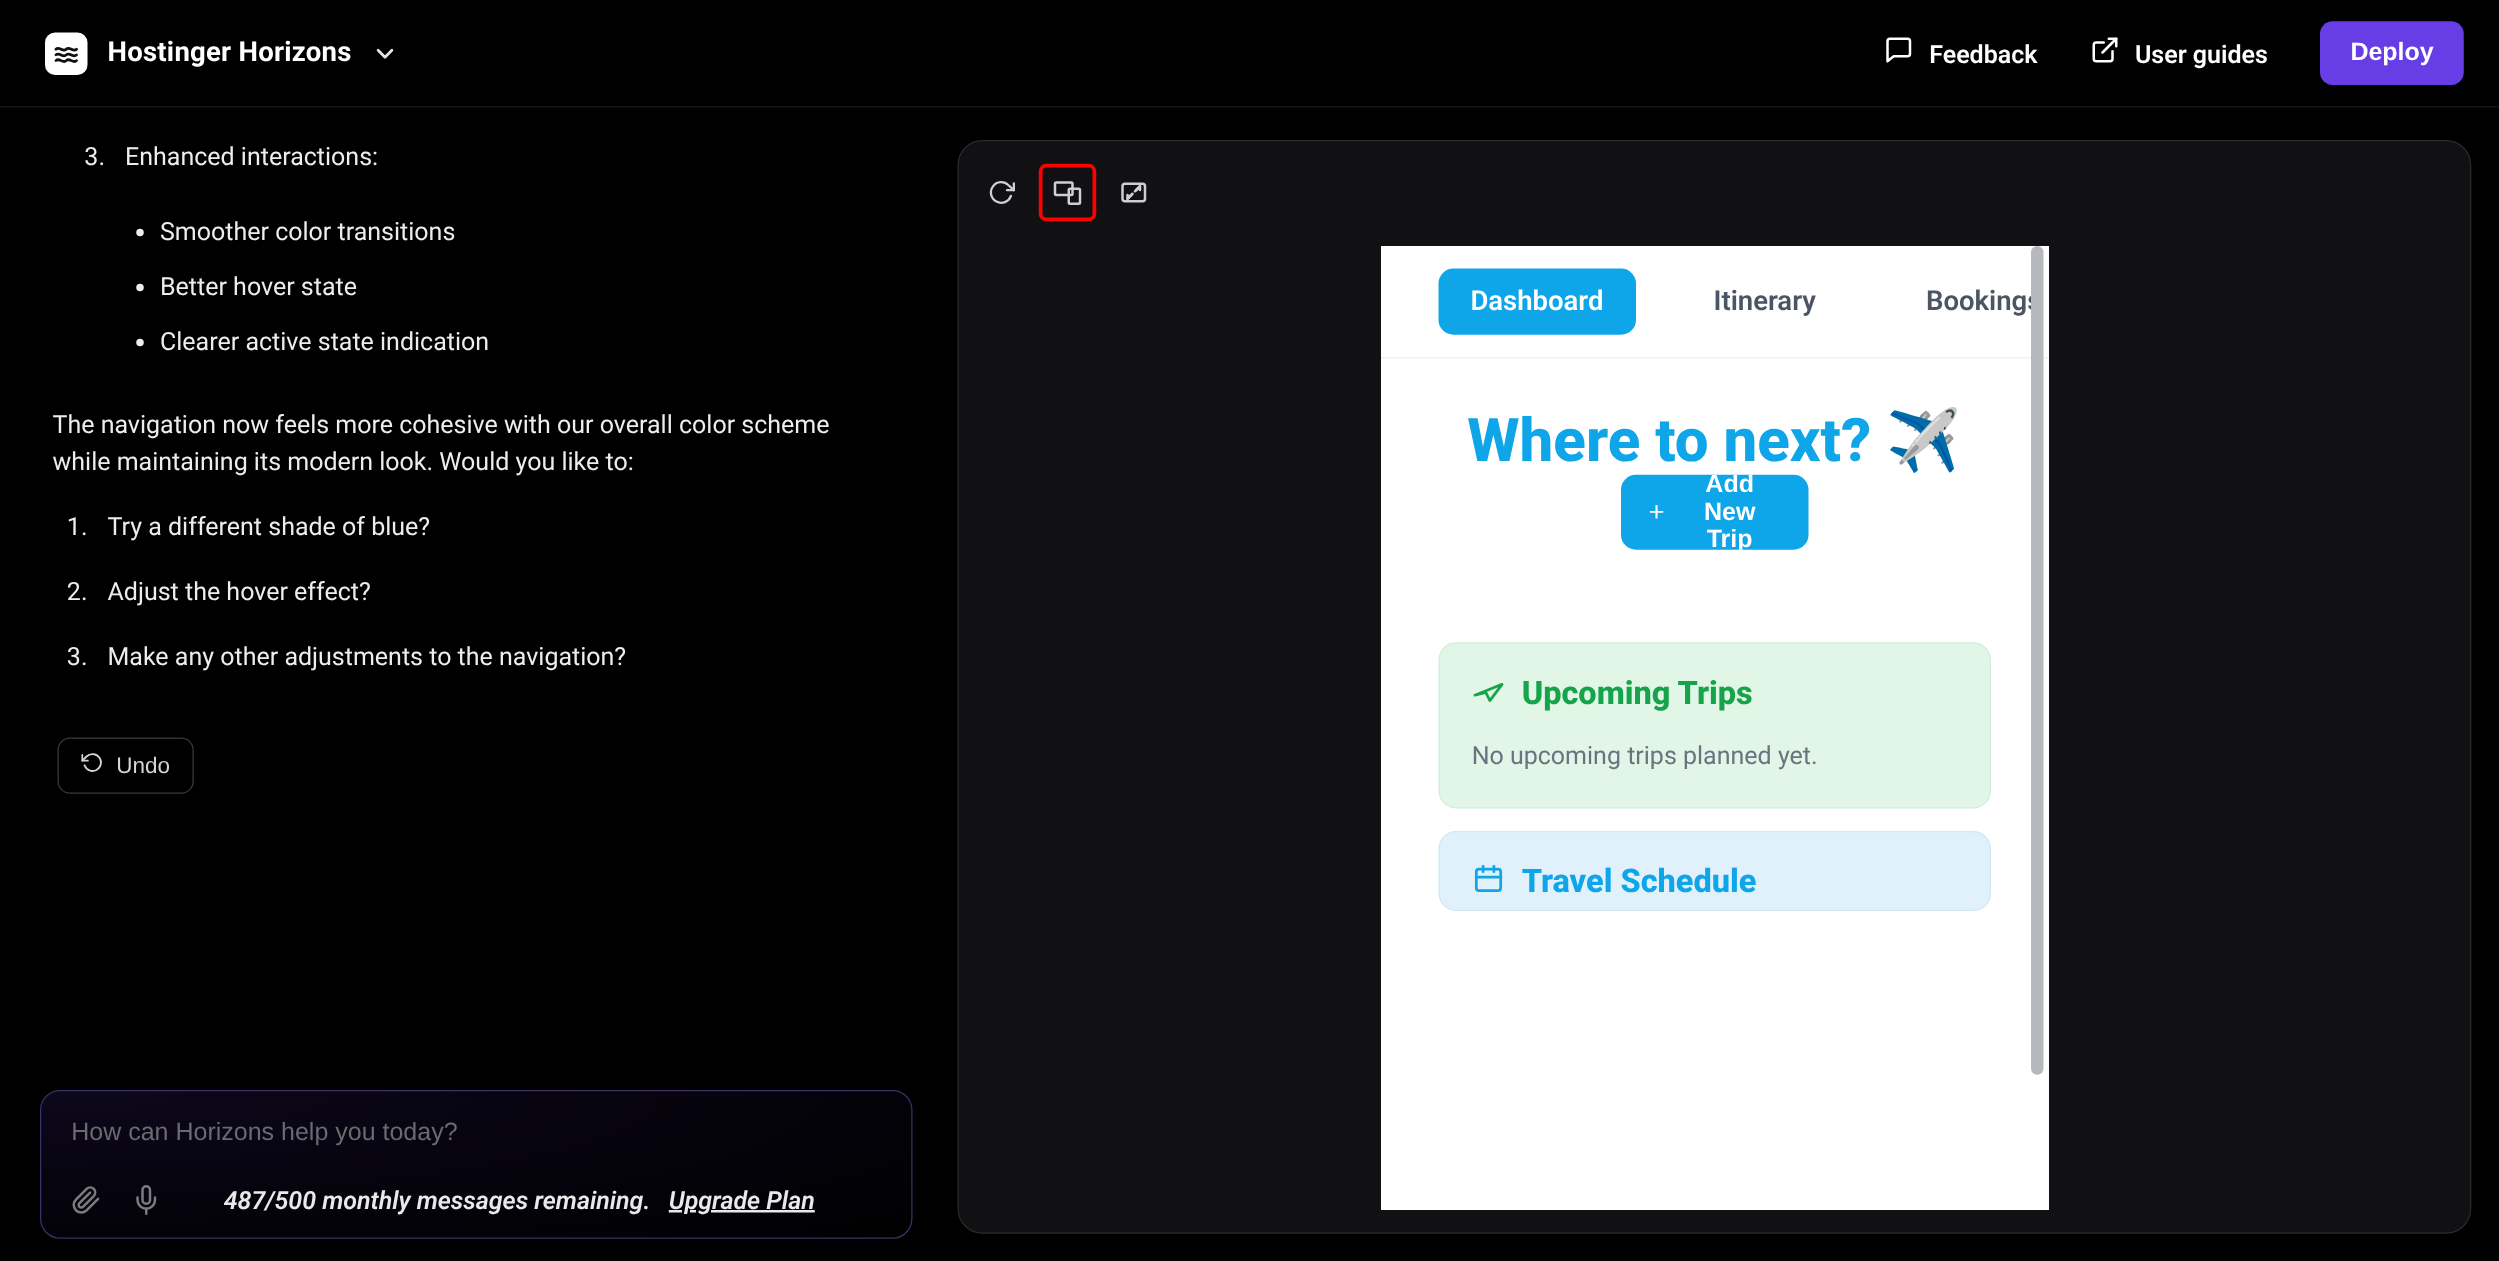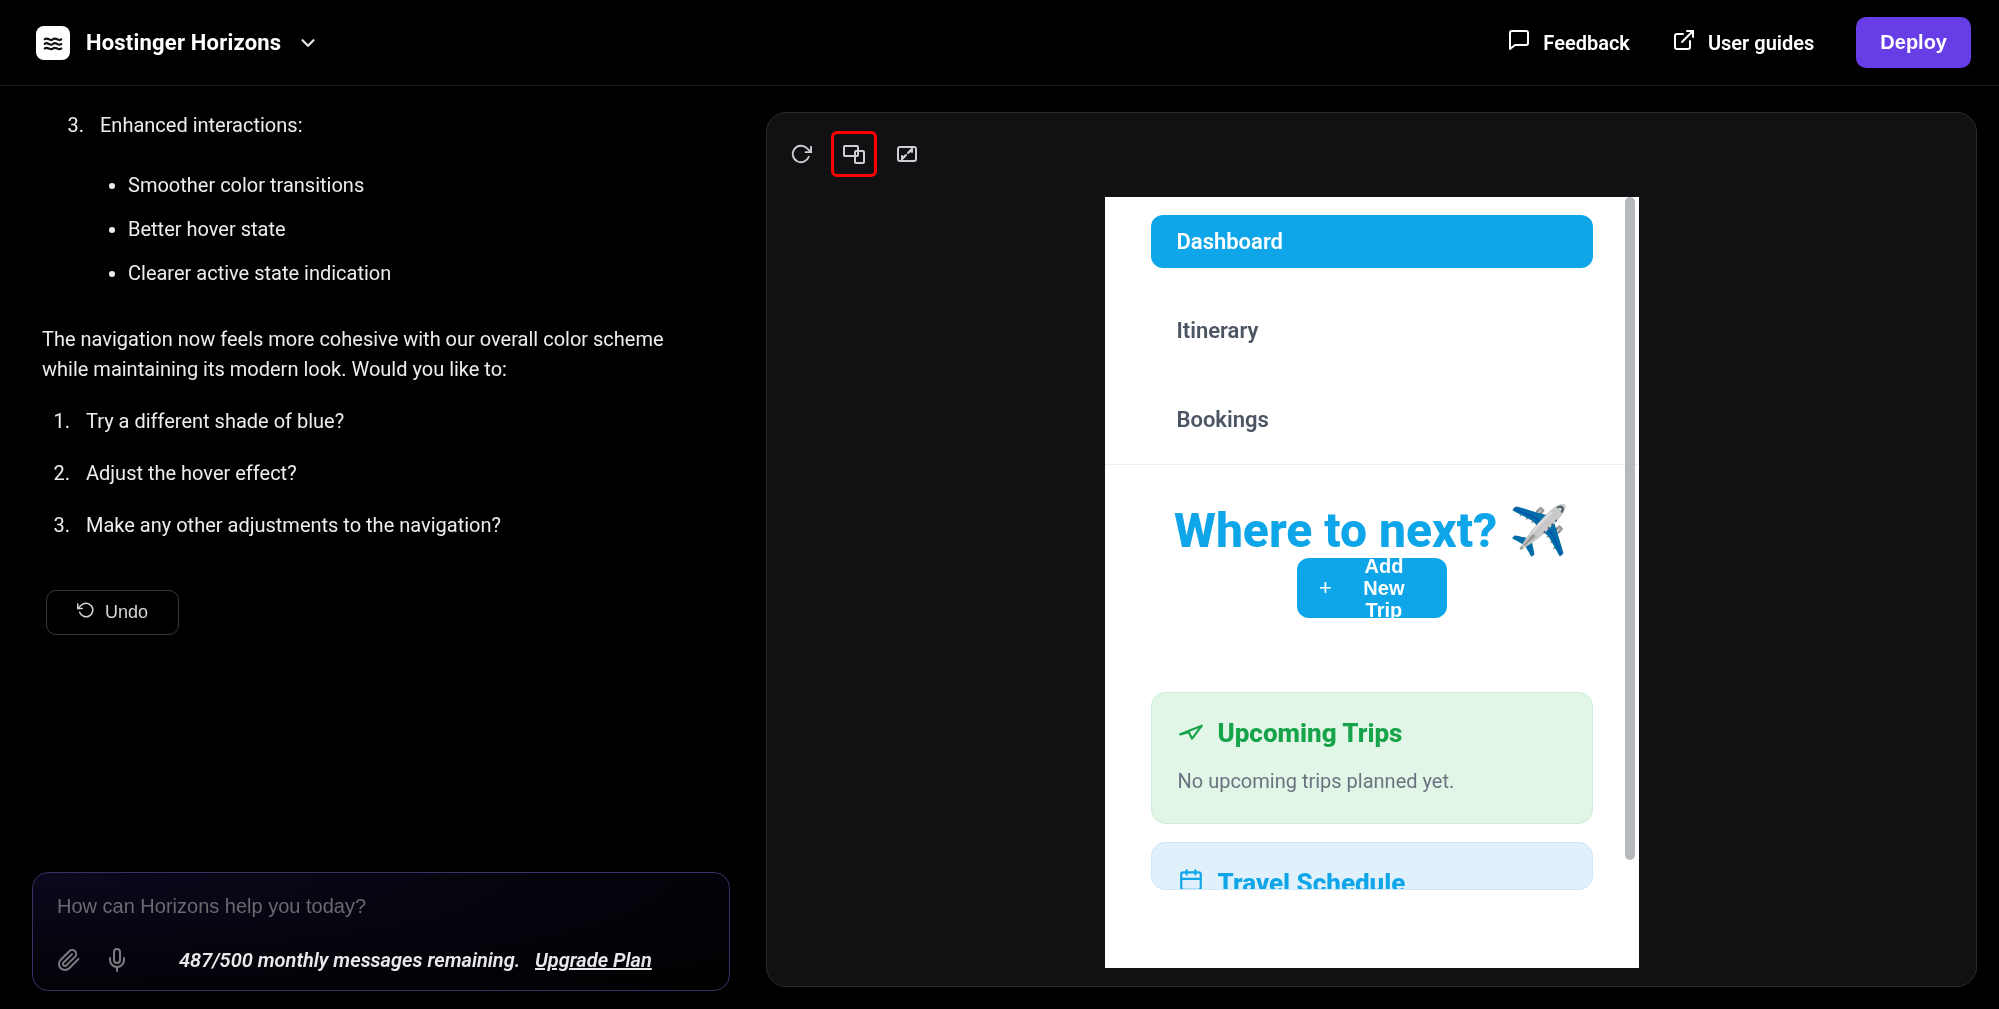--- a/index.html
+++ b/index.html
@@ -96,21 +96,21 @@
   .undo-btn {
     margin: 28px 0 0 14px;
     display: inline-flex;
     align-items: center;
     gap: 10px;
     background: transparent;
     border: 1px solid #3a3a3d;
     border-radius: 10px;
     color: #d5d5d8;
     font-size: 18px;
-    padding: 10px 30px;
+    padding: 10px 18px;
     cursor: pointer;
   }
   .undo-btn svg { width: 18px; height: 18px; }
 
   
   .chat-scroll::-webkit-scrollbar { width: 10px; }
   .chat-scroll::-webkit-scrollbar-track { background: transparent; }
   .chat-scroll::-webkit-scrollbar-thumb { background: #3d3d40; border-radius: 5px; }
 
   
@@ -208,21 +208,20 @@
     background: #b5b8bd;
     border-radius: 6px;
   }
 
   
   .tabs {
     display: flex;
     gap: 36px;
     padding: 18px 46px;
     border-bottom: 1px solid #ebeef2;
-    flex-direction: column;
   }
   .tab {
     font-size: 22px;
     font-weight: 600;
     padding: 14px 26px;
     border-radius: 12px;
     color: #4b5563;
     cursor: pointer;
   }
   .tab.active { background: #0ea5e9; color: #fff; }
@@ -270,21 +269,21 @@
     display: flex; align-items: center; gap: 14px;
     font-size: 26px; font-weight: 800;
     margin-bottom: 20px;
   }
   .card-green .card-head { color: #16a34a; }
   .card-rose  .card-head { color: #f06a6a; }
   .card-blue  .card-head { color: #0ea5e9; }
   .card-body { color: #6b7280; font-size: 20px; }
   .card-head svg { width: 26px; height: 26px; }
 
-  .card-blue-clip { height: 48px; overflow: hidden; padding-bottom: 0; }
+  .card-blue-clip { height: 64px; overflow: hidden; padding-bottom: 0; }
 </style>
 </head>
 <body>
 
 <div class="topbar">
   <div class="brand">
     <span class="brand-icon">
       <svg viewBox="0 0 24 24" fill="none" stroke="#111" stroke-width="2.4" stroke-linecap="round" stroke-linejoin="round">
         <path d="M3 8c3-3 6 3 9 0s6 3 9 0"></path>
         <path d="M3 13c3-3 6 3 9 0s6 3 9 0"></path>

